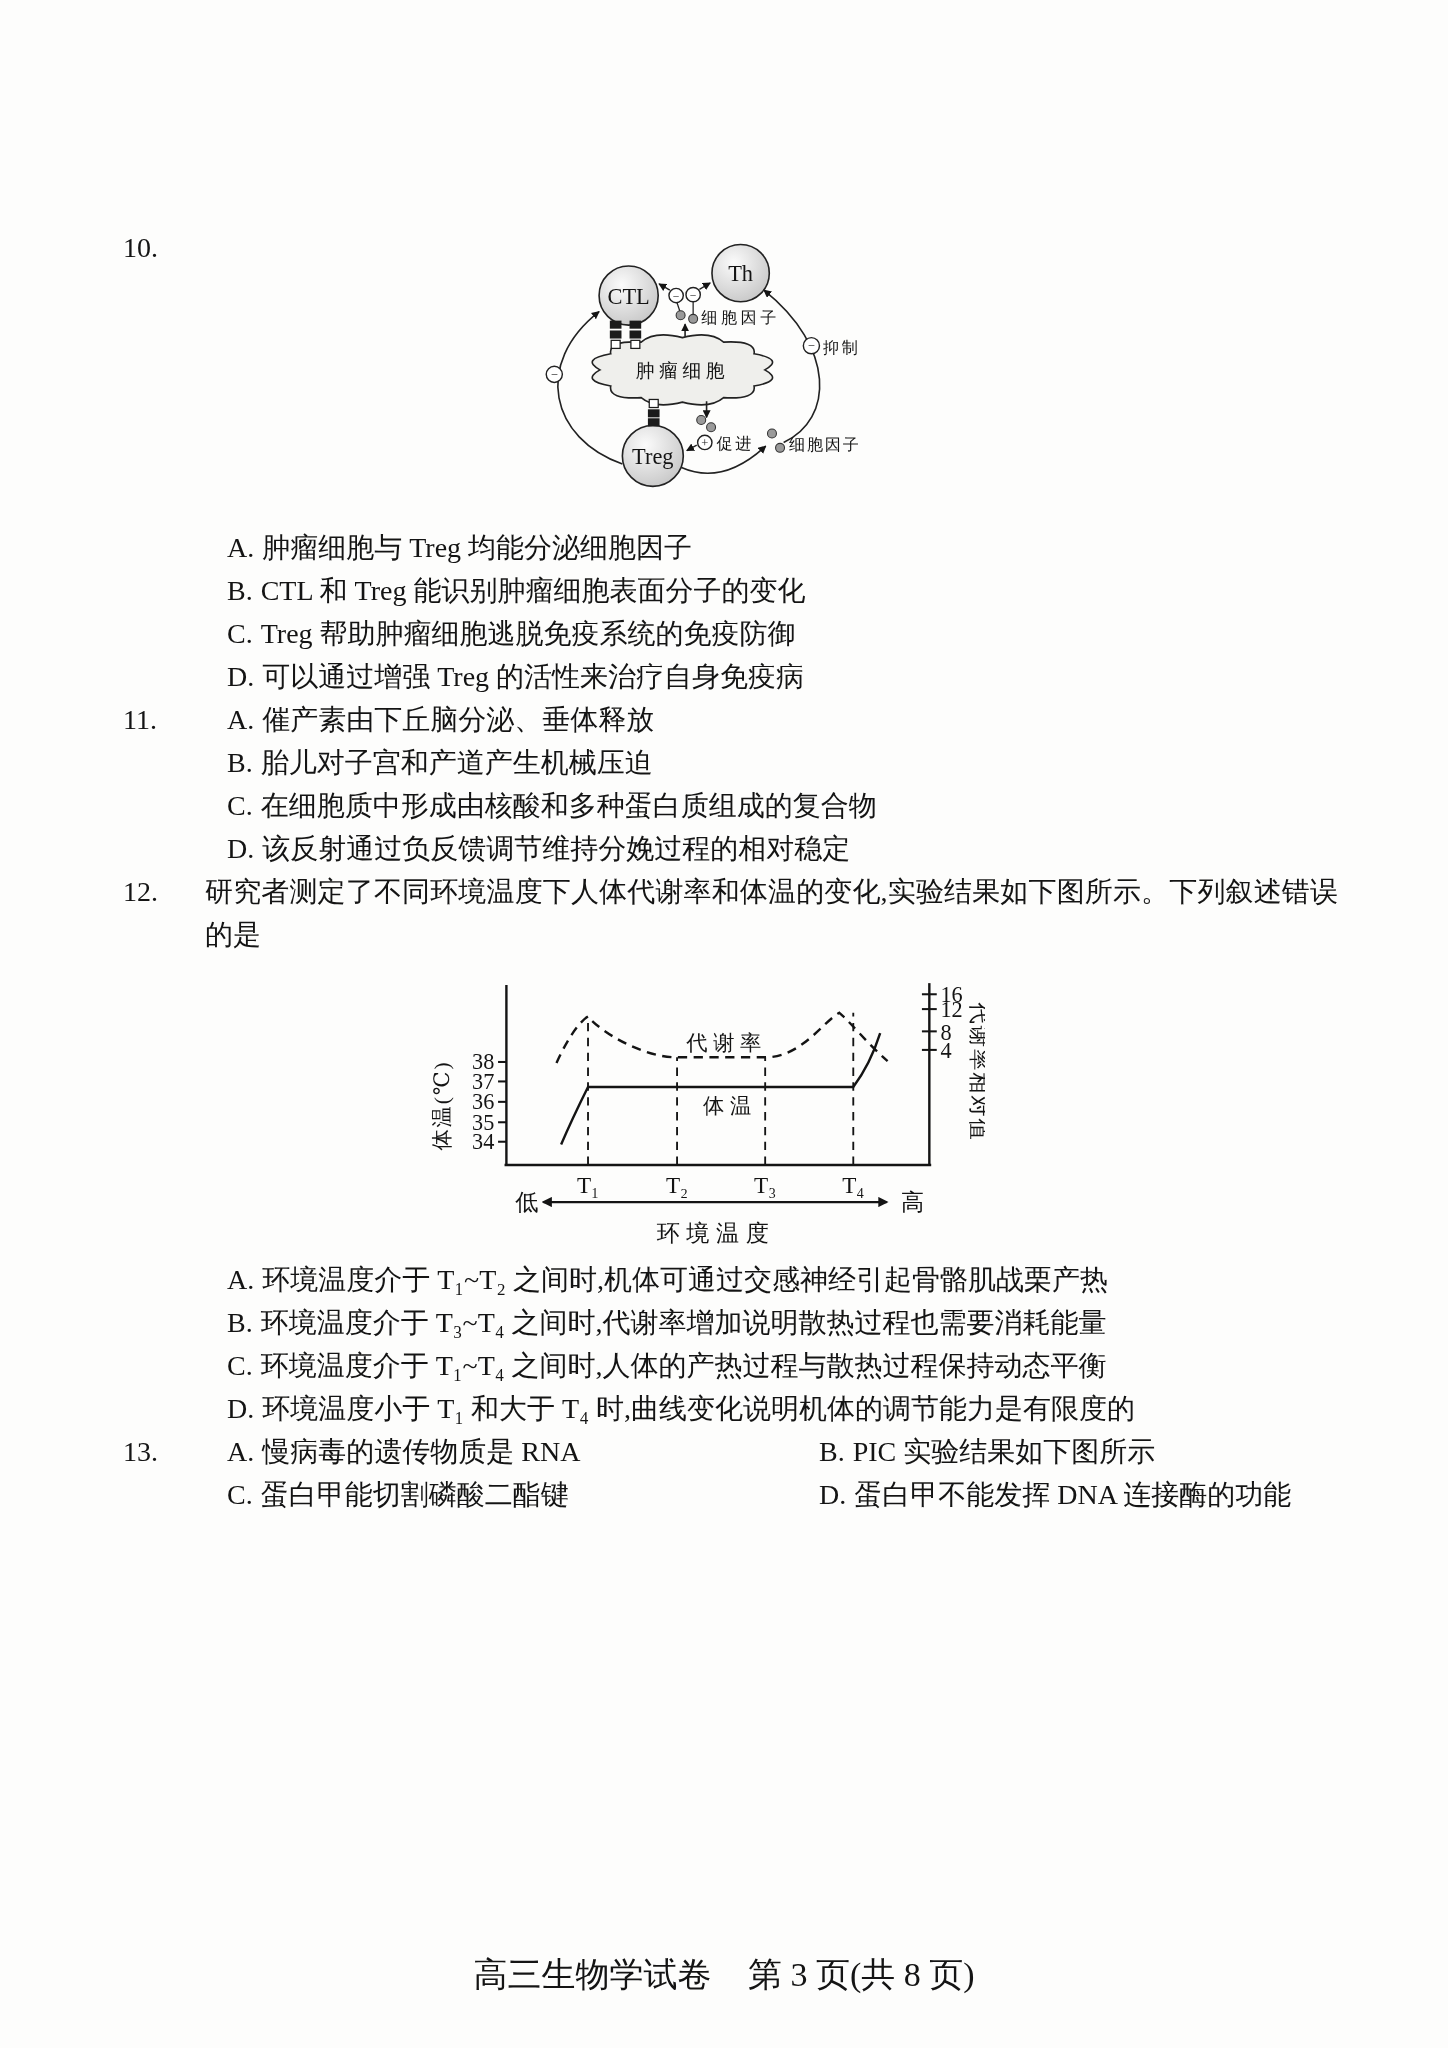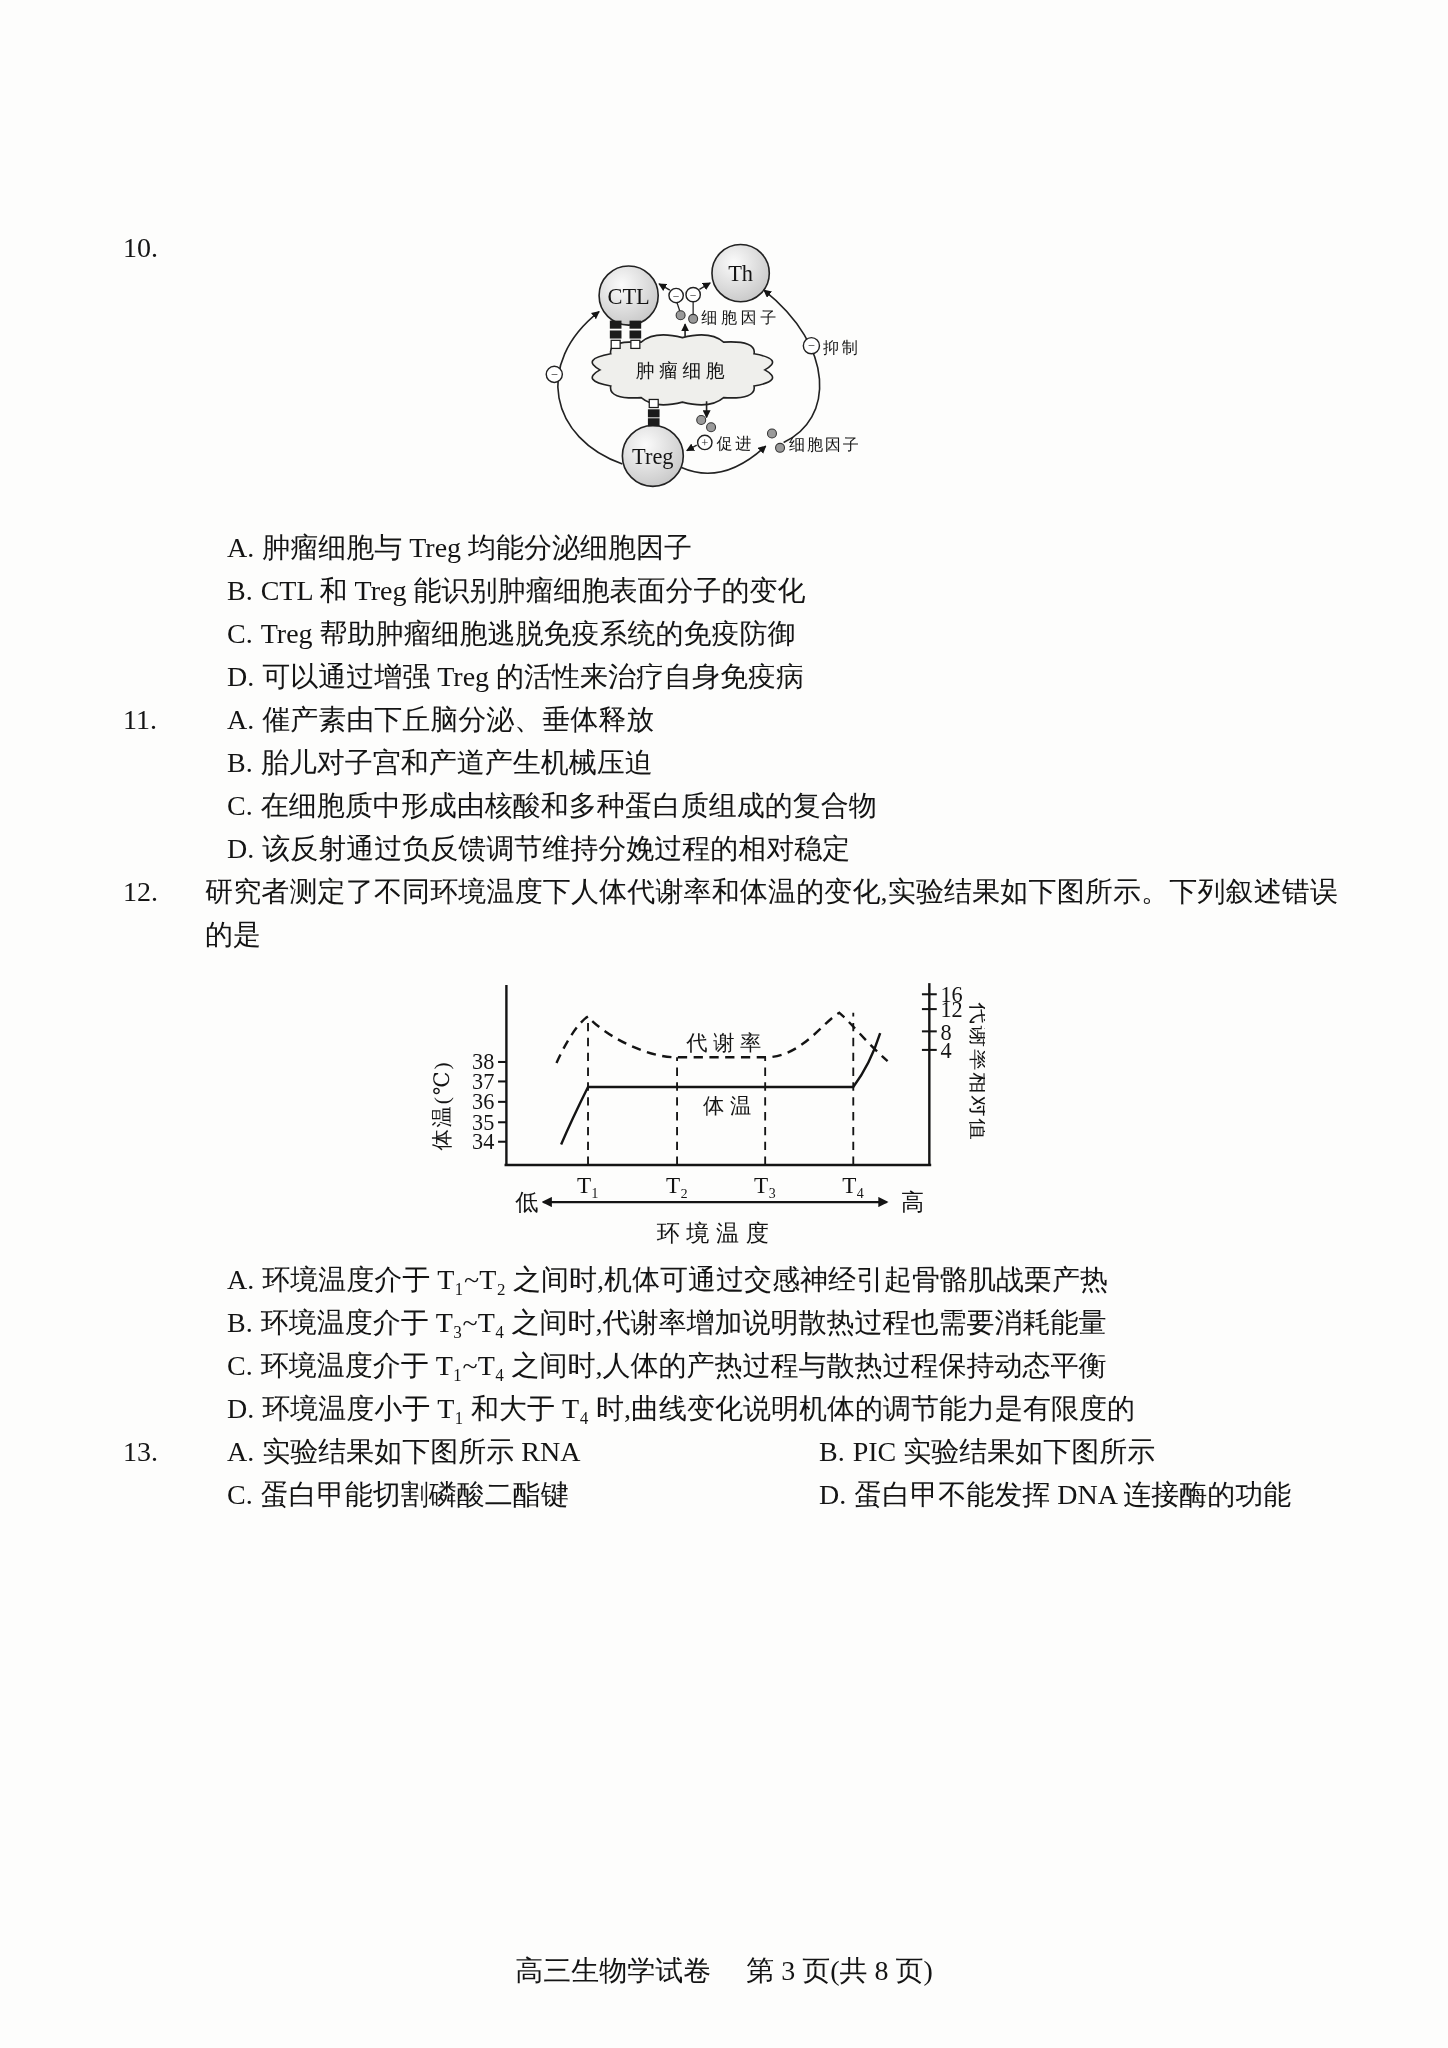--- a/index.html
+++ b/index.html
@@ -13,21 +13,21 @@
   .qbody{flex:1 1 auto;min-width:0;}
   .stem{margin:0;text-align:justify;}
   .opts{margin-left:22px;}
   .opt{display:flex;}
   .opt-label{flex:0 0 auto;margin-right:8px;}
   .opt-text{flex:1 1 auto;}
   .opts-grid{margin-left:22px;display:grid;grid-template-columns:592px auto;}
   .figure{line-height:0;}
   .fig-diagram{margin:14px 0 8px 240px;}
   .fig-chart{margin:16px 0 8px 140px;}
-  .footer{position:absolute;top:1952px;left:0;width:100%;text-align:center;font-size:28px;}
+  .footer{position:absolute;top:1952px;left:0;width:100%;text-align:center;font-size:34px;}
   .footer span{margin:0 14px;}
   svg text{fill:#141414;}
 </style>
 </head>
 <body>
 
 <div class="content">
 
   <div class="q">
     <div class="qnum">10.</div>
@@ -241,21 +241,21 @@
       </div>
     </div>
   </div>
 
   <div class="q">
     <div class="qnum">13.</div>
     <div class="qbody">
       <div class="opts-grid">
         <div class="opt">
           <span class="opt-label">A.</span>
-          <span class="opt-text">实验结果如下图所示 RNA</span>
+          <span class="opt-text">慢病毒的遗传物质是 RNA</span>
         </div>
         <div class="opt">
           <span class="opt-label">B.</span>
           <span class="opt-text">PIC 实验结果如下图所示</span>
         </div>
         <div class="opt">
           <span class="opt-label">C.</span>
           <span class="opt-text">蛋白甲能切割磷酸二酯键</span>
         </div>
         <div class="opt">

